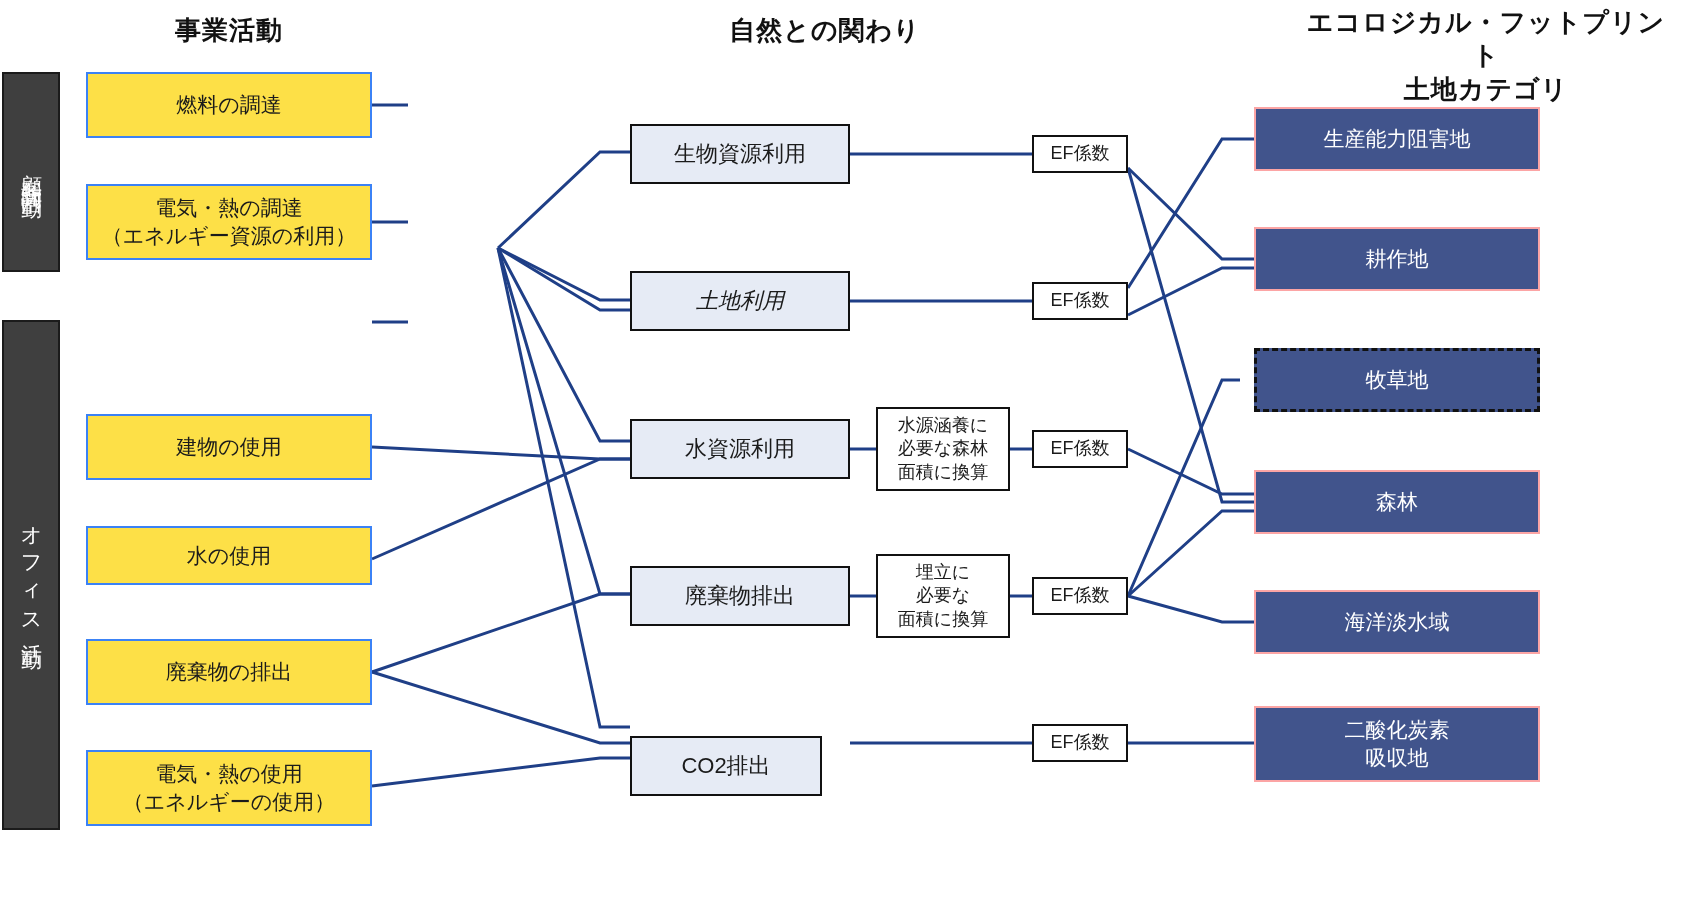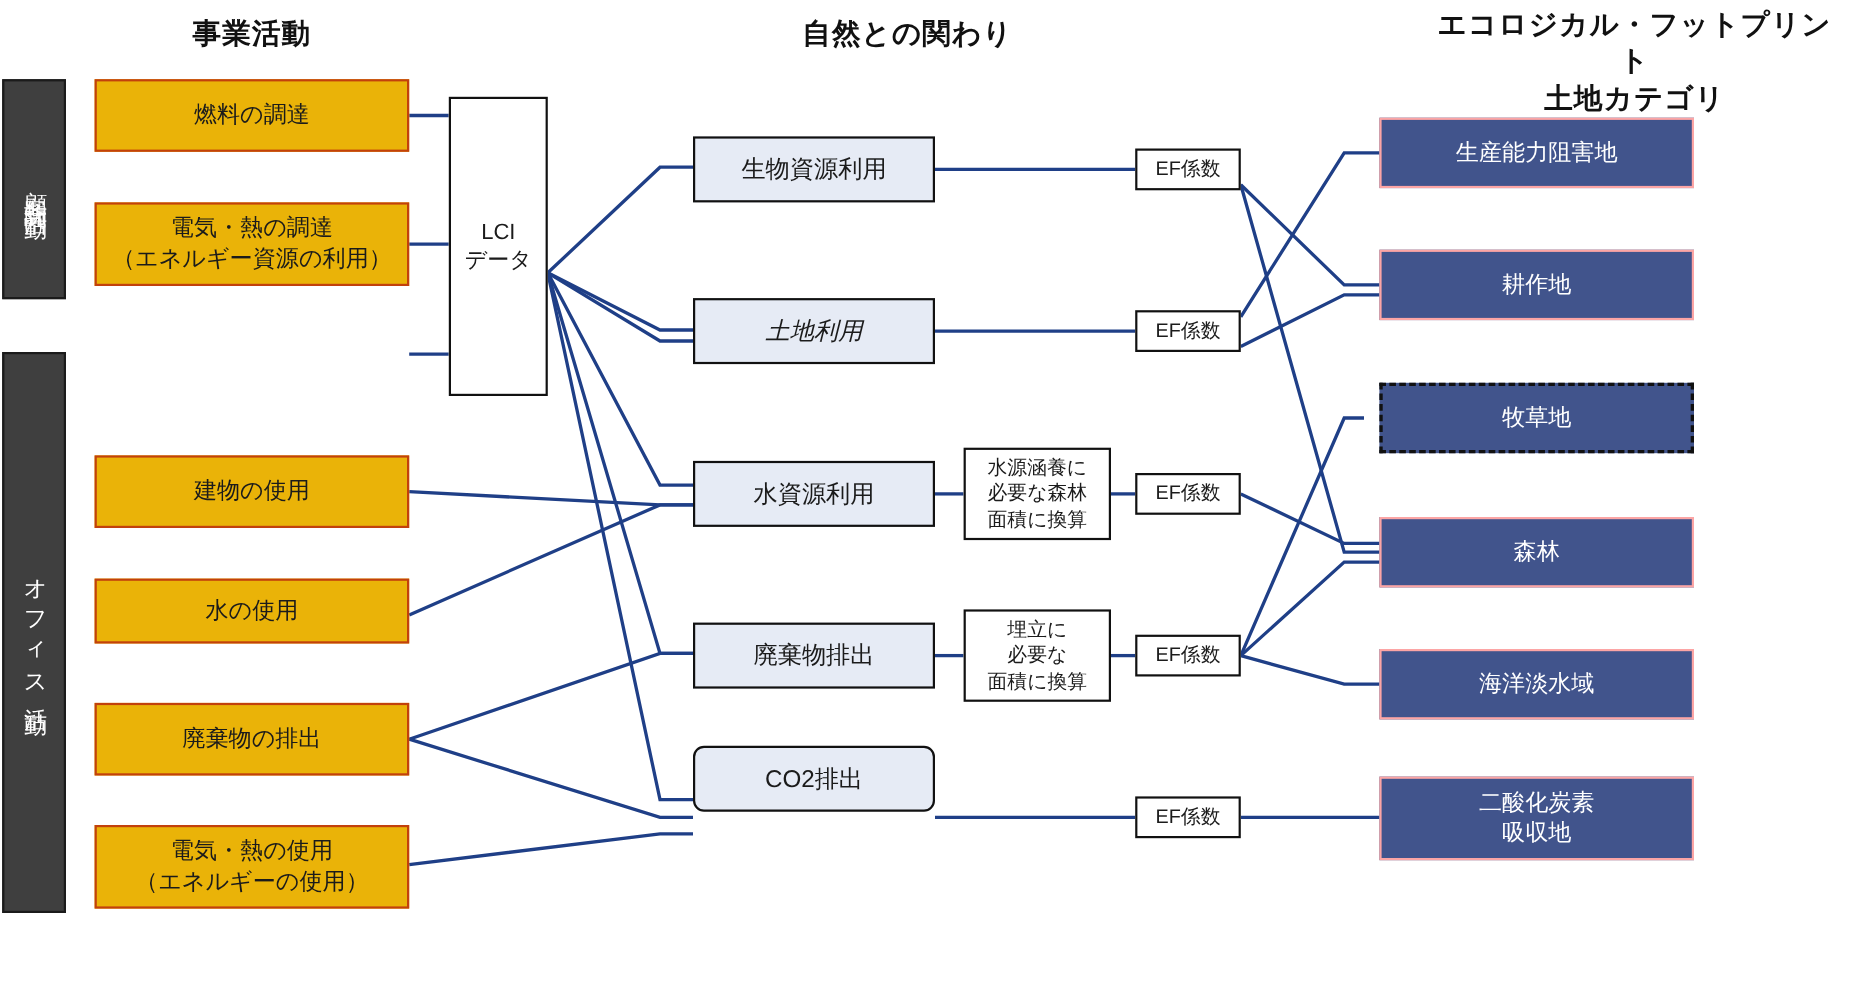--- a/index.html
+++ b/index.html
@@ -54,22 +54,22 @@
     position:absolute;
     box-sizing:border-box;
     display:flex;
     align-items:center;
     justify-content:center;
     text-align:center;
     line-height:1.32;
     white-space:pre-line;
   }
   .node-activity{
-    background:#eab308;
-    border:2px solid #c2410c;
+    background:#fde047;
+    border:2px solid #3b82f6;
     color:#1b1b1b;
     font-size:21px;
   }
   .node-lci{
     background:#ffffff;
     border:2px solid #111111;
     color:#1b1b1b;
     font-size:20px;
   }
   .node-nature{
@@ -182,32 +182,30 @@
 
   <div class="node node-activity" style="left:86px; top:414px; width:286px; height:66px;">建物の使用</div>
 
   <div class="node node-activity" style="left:86px; top:526px; width:286px; height:59px;">水の使用</div>
 
   <div class="node node-activity" style="left:86px; top:639px; width:286px; height:66px;">廃棄物の排出</div>
 
   <div class="node node-activity" style="left:86px; top:750px; width:286px; height:76px;">電気・熱の使用
 （エネルギーの使用）</div>
 
-  <div class="node node-lci" style="left:408px; top:88px; width:90px; height:272px;">LCI
-データ</div>
 
   <div class="node node-nature" style="left:630px; top:124px; width:220px; height:60px;">生物資源利用</div>
 
   <div class="node node-nature" style="left:630px; top:271px; width:220px; height:60px;font-style:italic;">土地利用</div>
 
   <div class="node node-nature" style="left:630px; top:419px; width:220px; height:60px;">水資源利用</div>
 
   <div class="node node-nature" style="left:630px; top:566px; width:220px; height:60px;">廃棄物排出</div>
 
-  <div class="node node-nature" style="left:630px; top:678px; width:220px; height:60px;border-radius:10px;">CO2排出</div>
+  <div class="node node-nature" style="left:630px; top:736px; width:192px; height:60px;">CO2排出</div>
 
   <div class="node node-convert" style="left:876px; top:407px; width:134px; height:84px;">水源涵養に
 必要な森林
 面積に換算</div>
 
   <div class="node node-convert" style="left:876px; top:554px; width:134px; height:84px;">埋立に
 必要な
 面積に換算</div>
 
   <div class="node node-ef" style="left:1032px; top:135px; width:96px; height:38px;">EF係数</div>

